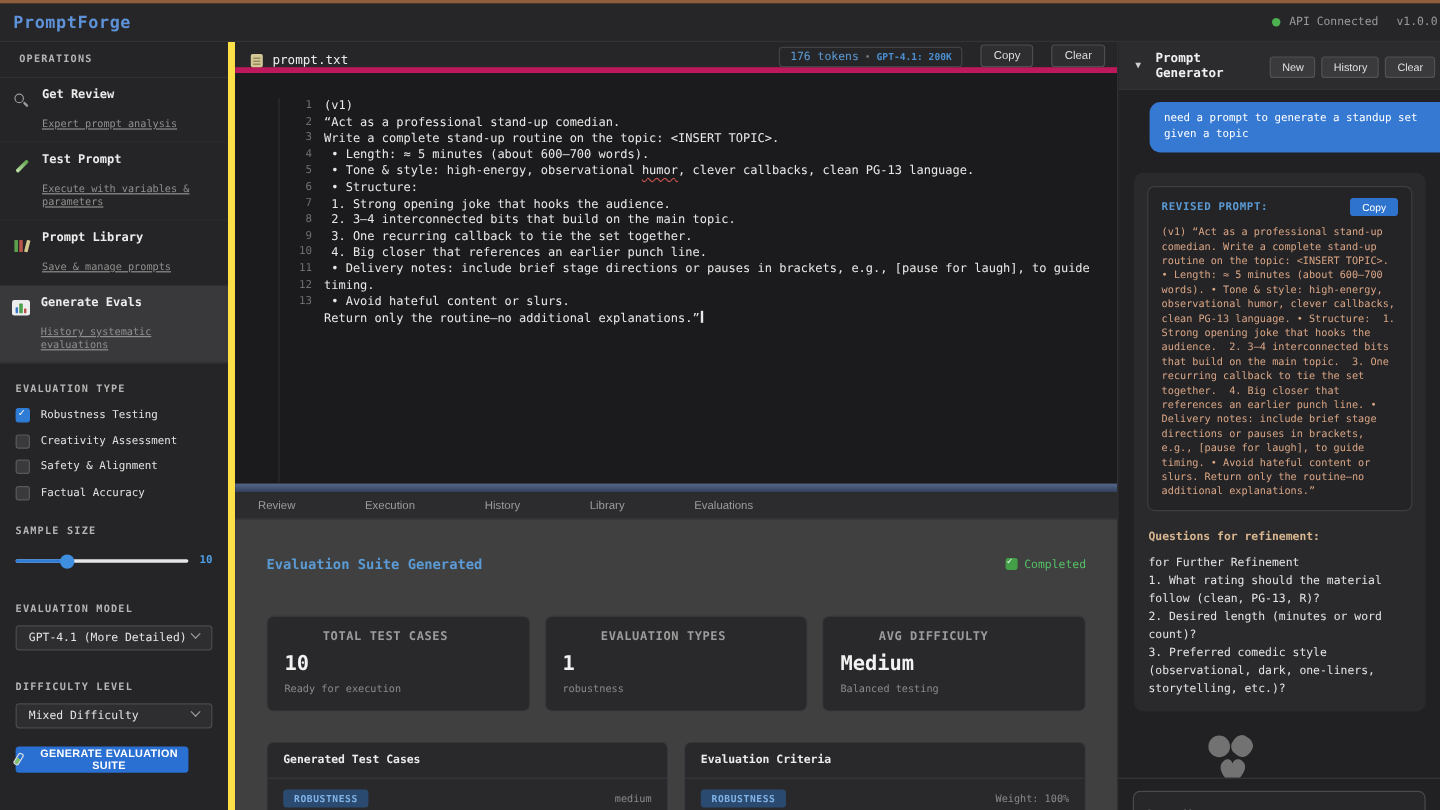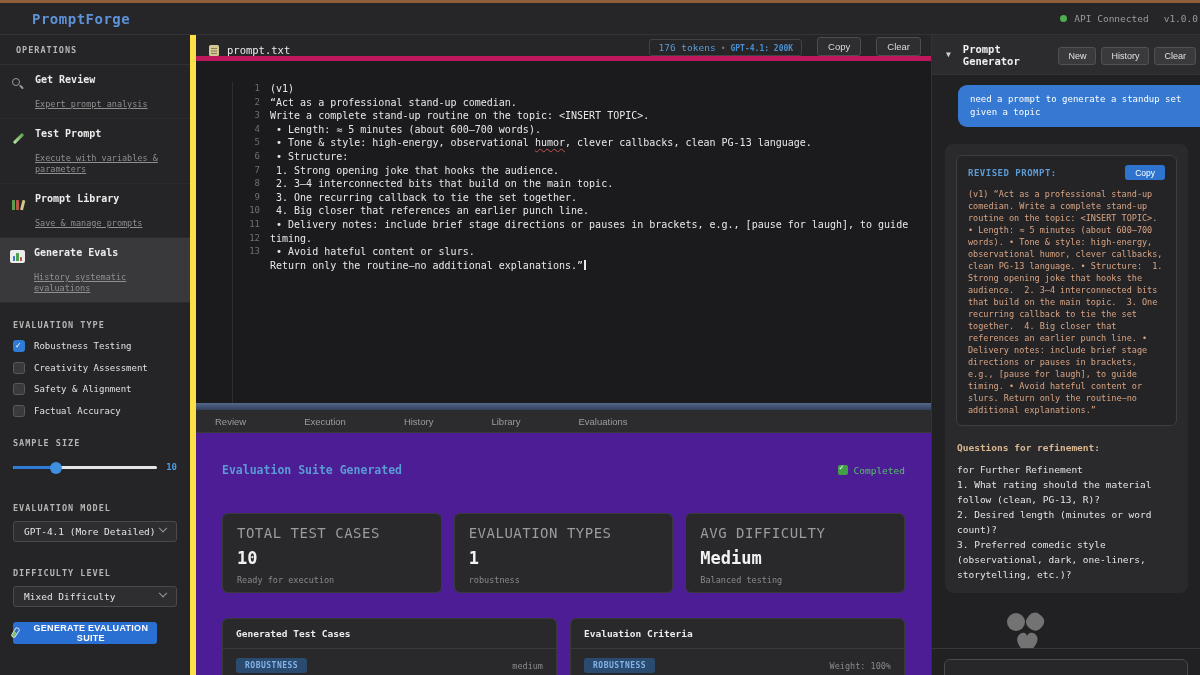--- a/index.html
+++ b/index.html
@@ -5,21 +5,21 @@
   * { margin:0; padding:0; box-sizing:border-box; }
   html,body { background:#111; }
   .screen {
     position:relative; width:1200px; height:675px; overflow:hidden;
     background:#1e1e20; font-family:"DejaVu Sans Mono", monospace; color:#e8e8e8;
   }
   .top-accent { height:3px; background:#8f5e3c; }
   
   .topbar {
     height:32px; background:#262628; border-bottom:1px solid #333336;
-    display:flex; align-items:center; justify-content:space-between; padding:0 2px 0 32px;
+    display:flex; align-items:center; justify-content:space-between; padding:0 2px 0 11px;
   }
   .logo { color:#5e92d8; font-size:14px; font-weight:bold; letter-spacing:.5px; }
   .api-status { display:flex; align-items:center; gap:7px; font-size:9.5px; color:#9a9a9a; white-space:nowrap; }
   .dot { width:7px; height:7px; border-radius:50%; background:#4caf50; display:inline-block; }
   .version { margin-left:8px; }
   
   .body { display:flex; height:640px; }
   .sidebar { width:196px; background:#252527; border-right:6px solid #fde047; flex:none; overflow:hidden; }
   .main { width:735px; flex:none; display:flex; flex-direction:column; background:#1c1c1e; }
   .rightpanel { width:269px; flex:none; background:#212123; border-left:1px solid #333336; display:flex; flex-direction:column; position:relative; overflow:hidden; }
@@ -84,29 +84,29 @@
   .ln { width:27px; margin-left:-37px; padding-right:10px; text-align:right; color:#6f6f72; font-size:9px; flex:none; }
   .code-row { margin-left:37px; }
   .ct { font-size:10px; color:#e8e8e8; white-space:pre; }
   .squiggle { text-decoration:underline wavy #c25050; text-decoration-thickness:1px; text-underline-offset:2px; }
   .caret { display:inline-block; width:1.5px; height:10px; background:#e8e8e8; vertical-align:-1px; margin-left:1px; }
   
   .splitter { height:7px; background:linear-gradient(180deg,#55688c,#33405c); }
   .tabbar { height:23px; background:#2c2c2f; border-bottom:1px solid #3a3a3d; display:flex; align-items:center; padding-left:6px;gap:32px; }
   .tab { font-family:"Liberation Sans",sans-serif; font-size:9.5px; color:#9c9c9c; padding:0 9px; margin:0 4px; cursor:pointer; }
   
-  .results { flex:1; background:#4c1d95; padding:30px 26px 0; overflow:hidden; }
+  .results { flex:1; background:#404040; padding:30px 26px 0; overflow:hidden; }
   .results-title-row { display:flex; align-items:center; justify-content:space-between; }
   .results-title { font-size:11.5px; font-weight:bold; color:#5b9bd5; }
   .status { display:flex; align-items:center; gap:6px; font-size:9.5px; color:#55c065; }
   .status-icon { width:10px; height:10px; border-radius:2px; background:#43a047; position:relative; }
   .status-icon::after { content:"✓"; position:absolute; left:1.5px; top:-2px; font-size:8px; color:#fff; font-weight:bold; }
   .stats { display:flex; gap:12px; margin-top:36px; }
   .stat-card { flex:1; height:80px; background:#29292c; border:1px solid #3a3a3d; border-radius:6px; padding:11px 14px; }
-  .stat-label { font-size:14px; font-weight:normal; letter-spacing:.5px; color:#9c9c9c; }
+  .stat-label { font-size:10px; font-weight:bold; letter-spacing:.5px; color:#9c9c9c;margin-left:32px; }
   .stat-value { font-size:17px; font-weight:bold; color:#f2f2f2; margin-top:7px; }
   .stat-sub { font-size:8.5px; color:#8a8a8a; margin-top:7px; }
   .panels { display:flex; gap:13px; margin-top:25px; }
   .panel { flex:1; background:#29292c; border:1px solid #3a3a3d; border-radius:6px 6px 0 0; border-bottom:none; height:90px; }
   .panel-header { padding:9px 13px; font-size:9.5px; font-weight:bold; color:#ececec; border-bottom:1px solid #39393c; }
   .panel-row { padding:9px 13px; display:flex; align-items:center; justify-content:space-between; }
   .badge { background:#2a4a70; color:#82b4e8; font-size:8px; font-weight:bold; letter-spacing:.5px; padding:3px 9px; border-radius:3px; }
   .panel-meta { font-size:8.5px; color:#8a8a8a; }
   
   .rp-header { height:40px; background:#2c2c2f; border-bottom:1px solid #333336; display:flex; align-items:center; padding:0 4px 0 14px; flex:none; }

